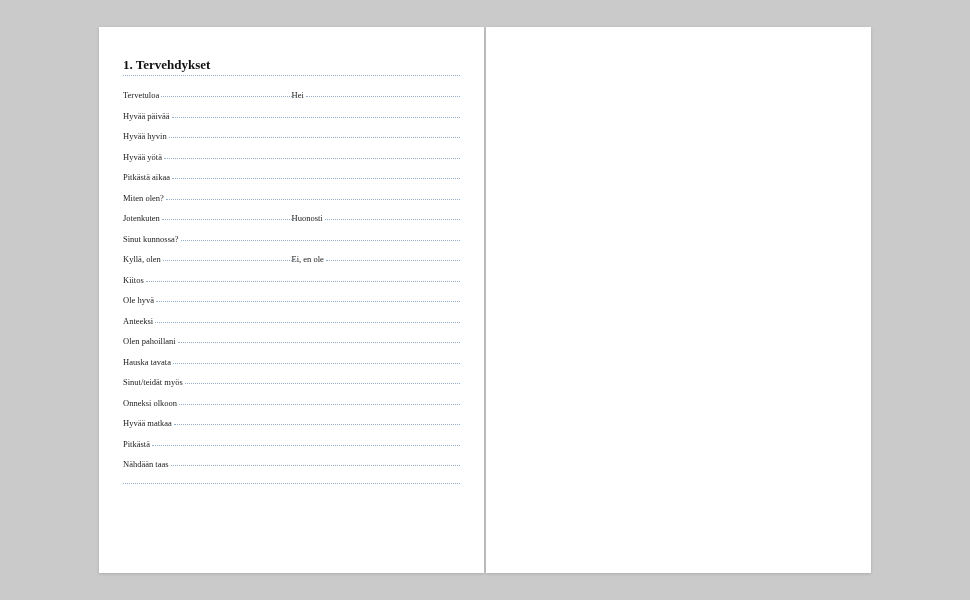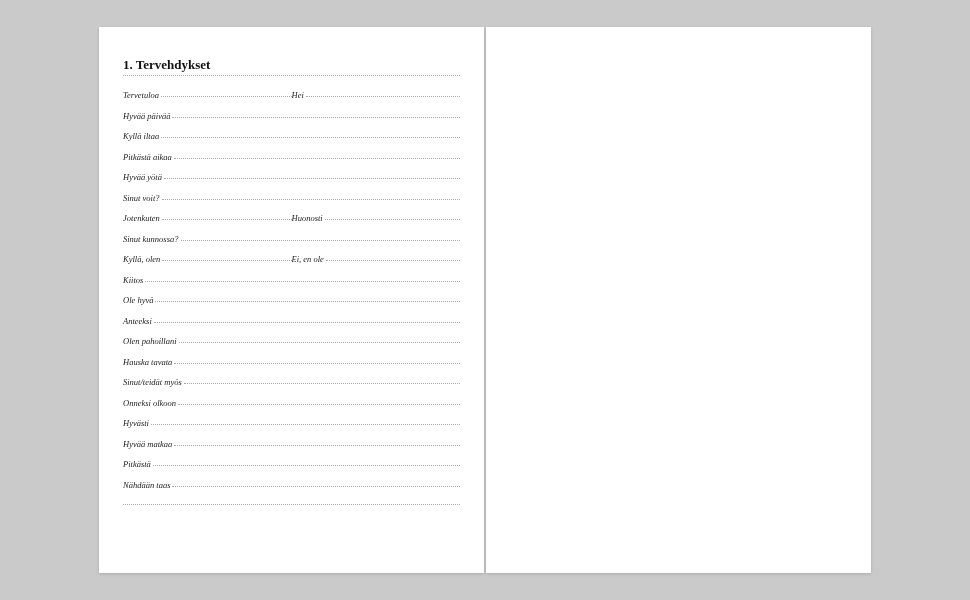--- a/index.html
+++ b/index.html
@@ -52,21 +52,20 @@
     color: #222;
   }
   .cell {
     display: flex;
     align-items: baseline;
     flex: 1;
   }
   .cell .label {
     white-space: nowrap;
     padding-right: 2px;
-    font-style: italic;
   }
   .cell .line {
     flex: 1;
     border-bottom: 1px dotted #93aecb;
     height: 1px;
     position: relative;
     top: -1px;
   }
   .full-line {
     border-bottom: 1px dotted #93aecb;
@@ -95,39 +94,39 @@
           </div>
         </div>
         <div class="row">
           <div class="cell">
             <span class="label">Hyvää päivää</span>
             <span class="line"></span>
           </div>
         </div>
         <div class="row">
           <div class="cell">
-            <span class="label">Kyllä iltaa</span>
+            <span class="label">Hyvää hyvin</span>
+            <span class="line"></span>
+          </div>
+        </div>
+        <div class="row">
+          <div class="cell">
+            <span class="label">Hyvää yötä</span>
             <span class="line"></span>
           </div>
         </div>
         <div class="row">
           <div class="cell">
             <span class="label">Pitkästä aikaa</span>
             <span class="line"></span>
           </div>
         </div>
         <div class="row">
           <div class="cell">
-            <span class="label">Hyvää yötä</span>
-            <span class="line"></span>
-          </div>
-        </div>
-        <div class="row">
-          <div class="cell">
-            <span class="label">Sinut voit?</span>
+            <span class="label">Miten olen?</span>
             <span class="line"></span>
           </div>
         </div>
         <div class="row">
           <div class="cell">
             <span class="label">Jotenkuten</span>
             <span class="line"></span>
           </div>
           <div class="cell">
             <span class="label">Huonosti</span>
@@ -182,26 +181,20 @@
         </div>
         <div class="row">
           <div class="cell">
             <span class="label">Sinut/teidät myös</span>
             <span class="line"></span>
           </div>
         </div>
         <div class="row">
           <div class="cell">
             <span class="label">Onneksi olkoon</span>
-            <span class="line"></span>
-          </div>
-        </div>
-        <div class="row">
-          <div class="cell">
-            <span class="label">Hyvästi</span>
             <span class="line"></span>
           </div>
         </div>
         <div class="row">
           <div class="cell">
             <span class="label">Hyvää matkaa</span>
             <span class="line"></span>
           </div>
         </div>
         <div class="row">

